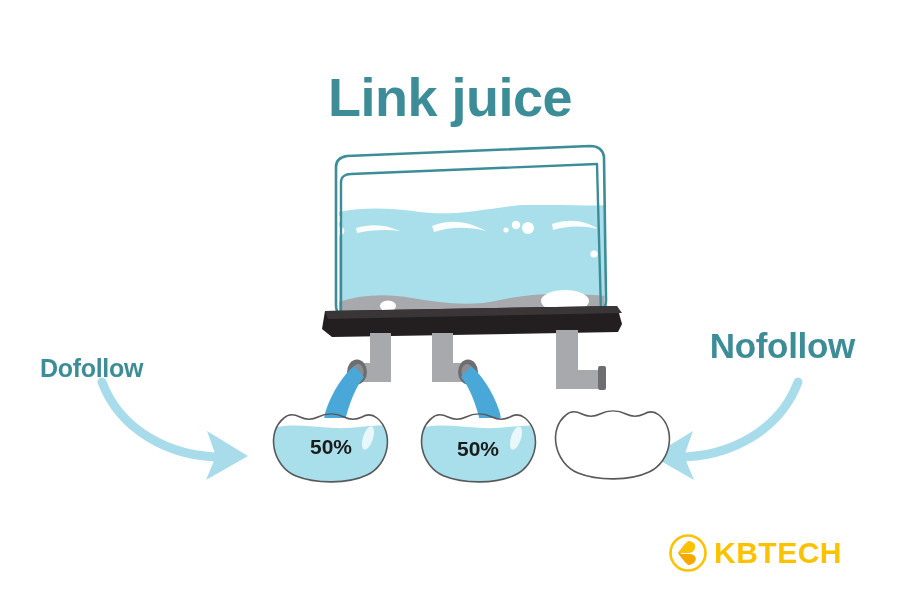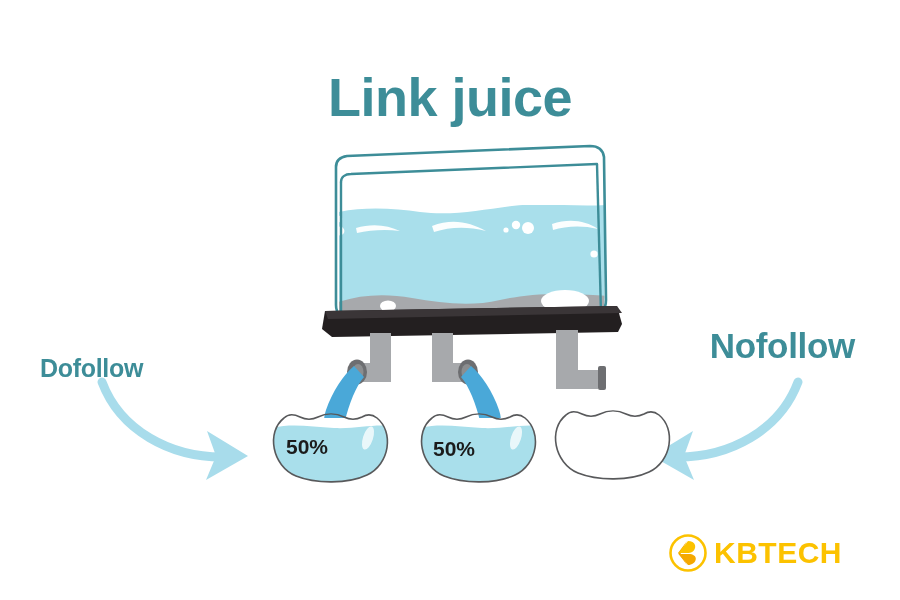--- a/index.html
+++ b/index.html
@@ -50,21 +50,21 @@
     top: 326px;
     font-size: 35px;
     letter-spacing: -0.3px;
     margin-left: 12px;
   }
   .bowl-pct {
     position: absolute;
     font-size: 21px;
     font-weight: bold;
     color: #1b1b1b;
-    text-align: left;
+    text-align: center;
     width: 90px;
   }
   #bowl1-pct { left: 286px; top: 435px; }
   #bowl2-pct { left: 433px; top: 437px; }
   #logo-wrap {
     position: absolute;
     left: 668px;
     top: 533px;
     display: flex;
     align-items: center;

